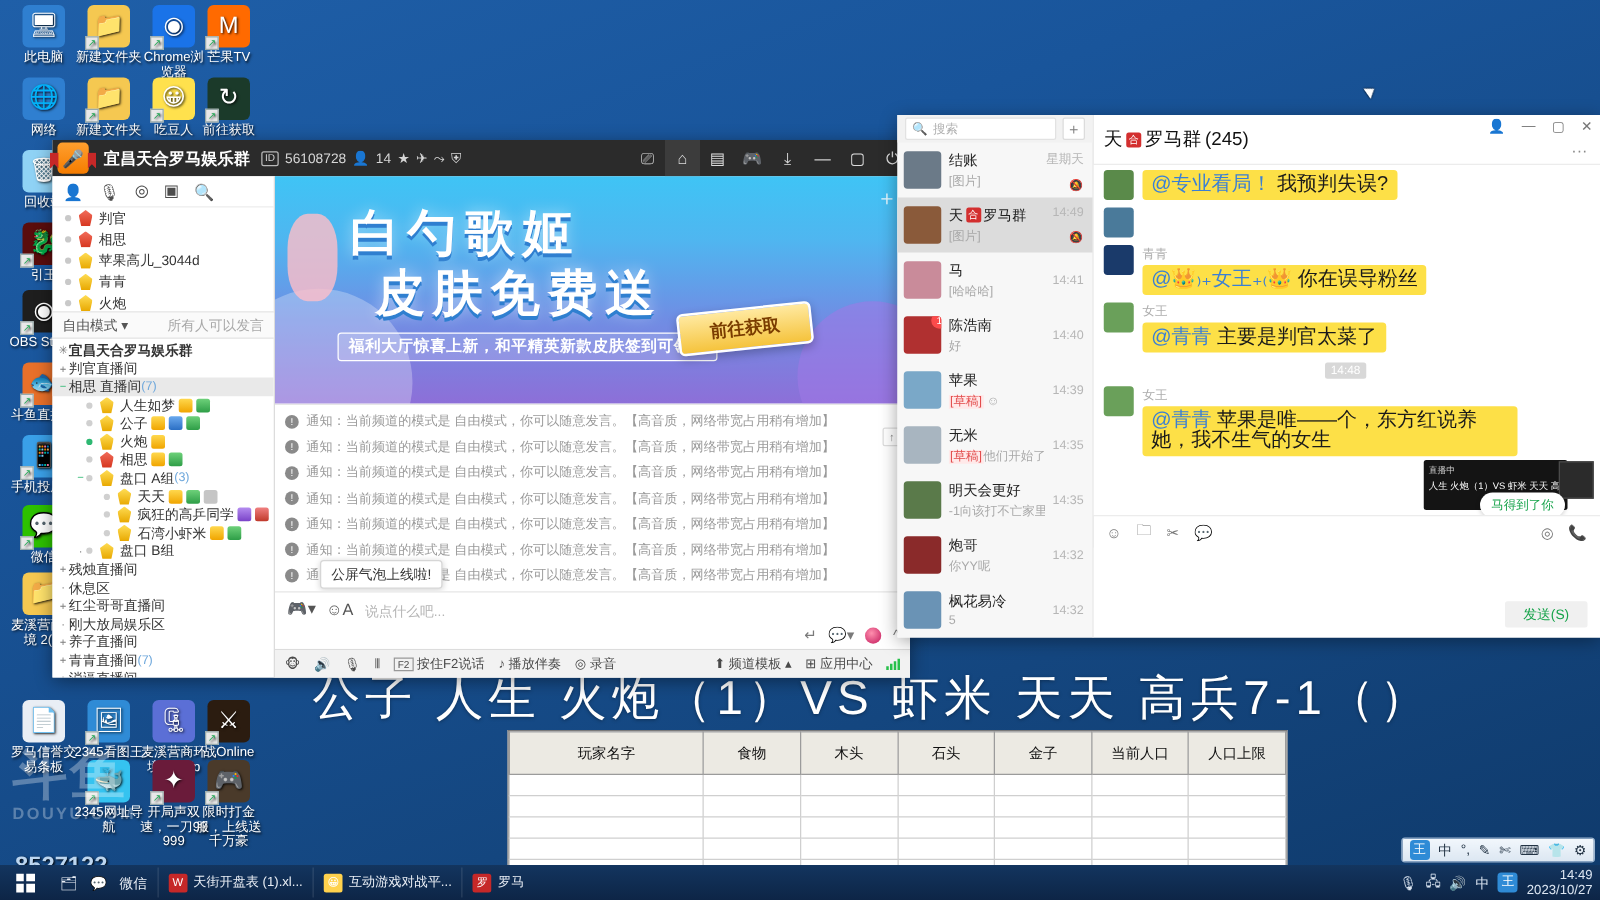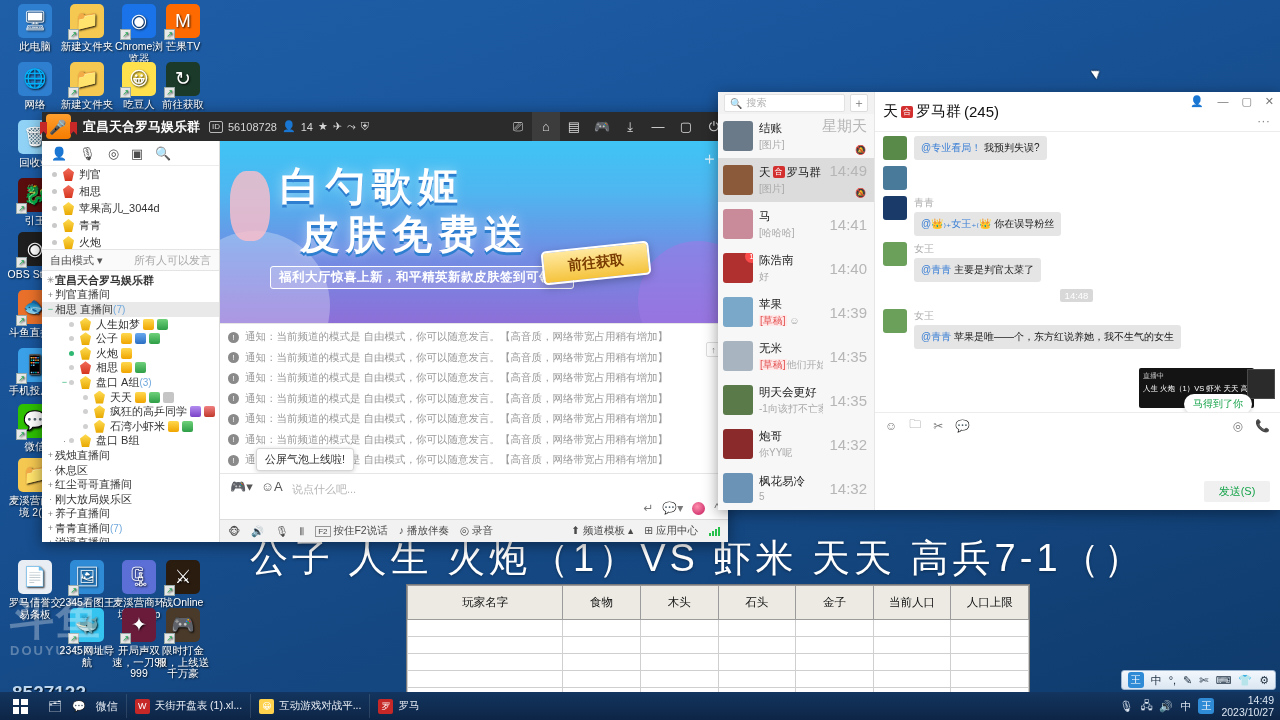--- a/index.html
+++ b/index.html
@@ -158,37 +158,37 @@
   .qitem.act { background:#dcdcdc; }
   .qav { width:30px;height:30px;border-radius:3px; flex:0 0 auto; position:relative; overflow:hidden;}
   .qunread { position:absolute; top:-3px; left:22px; background:#fb4b4b; color:#fff;
              border-radius:8px; min-width:13px; height:13px; font-size:8px; line-height:13px;
              text-align:center; padding:0 3px; }
   .qmid { flex:1; min-width:0; }
   .qnm { font-size:11.5px; color:#222; white-space:nowrap; overflow:hidden; display:flex; align-items:center; gap:2px;}
   .qpv { font-size:10px; color:#a9a9a9; white-space:nowrap; overflow:hidden; margin-top:2px;}
   .qpv .tag { color:#e24b4b; background:#ffe9e9; padding:0 1px; }
   .qright { text-align:right; flex:0 0 auto; }
-  .qtm { font-size:15px; color:#b6b6b6; }
+  .qtm { font-size:10px; color:#b6b6b6; }
   .qmute { font-size:9px; color:#c4c4c4; margin-top:9px;}
   .gflag { display:inline-block; width:12px;height:12px; background:#d32f2f; color:#fff;
            font-size:8px; line-height:12px; text-align:center; border-radius:2px; }
 
   #qq-chat { flex:1; display:flex; flex-direction:column; min-width:0; }
   #qq-head { height:40px; border-bottom:1px solid #ececec; display:flex; align-items:center;
              padding:0 8px; position:relative; }
   #qq-head .ttl { font-size:15px; color:#111; display:flex; align-items:center; gap:3px;}
   #qq-head .wbtns { position:absolute; right:6px; top:3px; display:flex; gap:13px; color:#777; font-size:11px;}
   #qq-head .dots { position:absolute; right:10px; top:21px; color:#888; font-size:13px;}
   #qq-msgs { flex:1; overflow:hidden; padding:4px 10px 0 8px; position:relative; background:#fff;}
   .qm { display:flex; gap:7px; margin-bottom:6px; }
   .qm .av { width:24px;height:24px;border-radius:3px; flex:0 0 auto; }
   .qm .bd { min-width:0; }
   .qm .who { font-size:10px; color:#adadad; margin-bottom:2px;}
-  .qm .bub { background:#e5e5e5; border-radius:3px; padding:4px 7px; font-size:10px;
+  .qm .bub { background:#fde047; border-radius:3px; padding:4px 7px; font-size:16px;
              color:#1a1a1a; display:inline-block; max-width:300px; line-height:16px; }
   .qm .bub .at { color:#3a7fd5; }
   .qtime-div { text-align:center; margin:4px 0 7px;}
   .qtime-div span { background:#d8d8d8; color:#fff; font-size:9.5px; padding:1px 5px; border-radius:2px;}
   .vidcard { position:absolute; right:26px; bottom:4px; width:115px; height:40px;
              background:#141414; border-radius:2px; overflow:hidden; color:#fff; }
   .vidcard .t { font-size:7px; color:#cfcfcf; padding:3px 4px 0; white-space:nowrap; overflow:hidden;}
   .vidcard .b { font-size:7.5px; padding:3px 4px; white-space:nowrap; overflow:hidden;}
   .vidthumb { position:absolute; right:5px; bottom:13px; width:28px;height:30px; background:#2b2b2b;
               border:1px solid #4a4a4a; }

